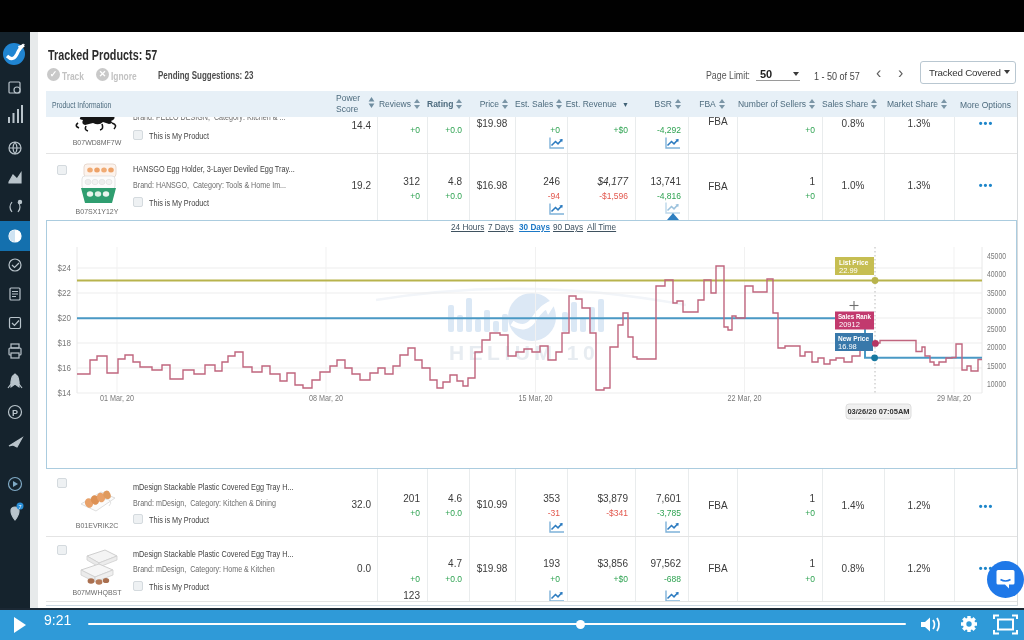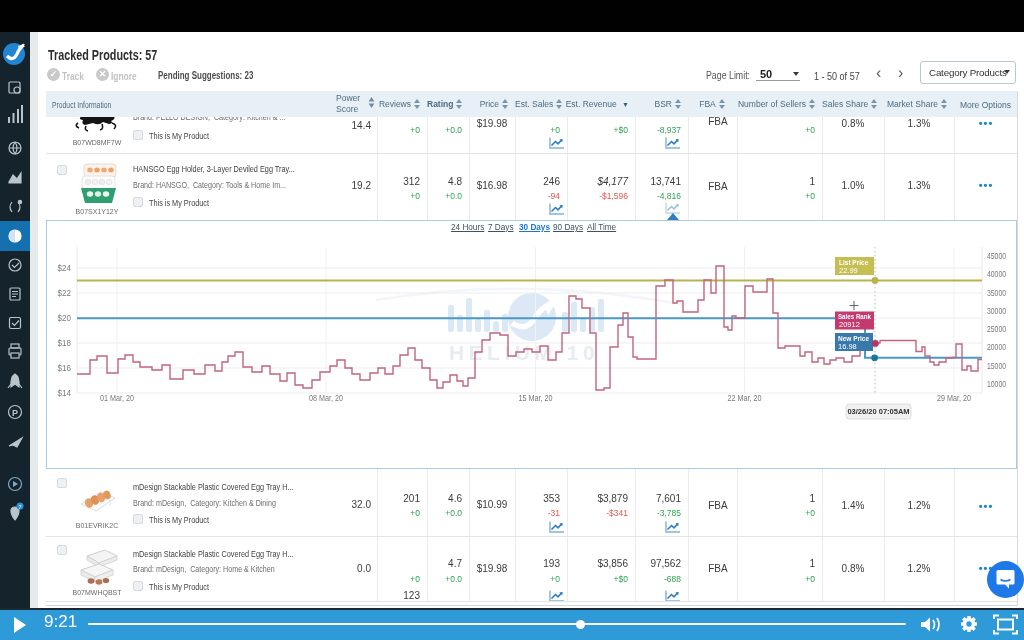--- a/index.html
+++ b/index.html
@@ -48,21 +48,21 @@
 <div class="abs" style="left:111px; top:70px; font-size:10.5px; color:#c2c2c2; font-weight:bold; transform:scaleX(0.8); transform-origin:left top;">Ignore</div>
 <div class="abs" style="left:158px; top:69px; font-size:10.5px; color:#4c4c4c; font-weight:bold; transform:scaleX(0.76); transform-origin:left top;">Pending Suggestions: 23</div>
 
 <div class="abs" style="left:706px; top:70px; font-size:10px; color:#555; transform:scaleX(0.88); transform-origin:left top;">Page Limit:</div>
 <div class="abs" style="left:760px; top:68px; font-size:11px; color:#222; font-weight:bold;">50</div>
 <div class="abs" style="left:756px; top:80px; width:44px; height:1px; background:#9a9a9a;"></div>
 <div class="abs" style="left:793px; top:72px; width:0; height:0; border-left:3.5px solid transparent; border-right:3.5px solid transparent; border-top:4.5px solid #3a3a3a;"></div>
 <div class="abs" style="left:814px; top:70px; font-size:10.5px; color:#454545; transform:scaleX(0.86); transform-origin:left top;">1 - 50 of 57</div>
 <div class="abs" style="left:876px; top:64px; font-size:16px; color:#606060;">‹</div>
 <div class="abs" style="left:898px; top:64px; font-size:16px; color:#606060;">›</div>
-<div class="abs" style="left:920px; top:61px; width:96px; height:23px; border:1px solid #b9c7d1; border-radius:3px; background:#fff; font-size:9.8px; color:#333; line-height:21px; padding-left:8px; letter-spacing:-0.2px;">Category Products</div>
+<div class="abs" style="left:920px; top:61px; width:96px; height:23px; border:1px solid #b9c7d1; border-radius:3px; background:#fff; font-size:9.8px; color:#333; line-height:21px; padding-left:8px; letter-spacing:-0.2px;">Tracked Covered</div>
 <div class="abs" style="left:1004px; top:70px; width:0; height:0; border-left:3.5px solid transparent; border-right:3.5px solid transparent; border-top:4.5px solid #3a3a3a; z-index:6;"></div>
 
 <div class="abs" style="left:46px; top:91px; width:971px; height:26px; background:#e7f0f7; z-index:6;"></div>
 <div class="abs hcell" style="left:52px; top:100px; transform:scaleX(0.8); transform-origin:left top;">Product Information</div>
 
 <div class="abs colborder" style="left:377px;"></div>
 <div class="abs colborder" style="left:427px;"></div>
 <div class="abs colborder" style="left:469px;"></div>
 <div class="abs colborder" style="left:515px;"></div>
 <div class="abs colborder" style="left:567px;"></div>
@@ -110,21 +110,21 @@
 <div class="abs delta-g r" style="left:370px; top:125px; width:50px; z-index:2;">+0</div>
 <div class="abs delta-g r" style="left:412px; top:125px; width:50px; z-index:2;">+0.0</div>
 <div class="abs val c" style="left:467px; top:118px; width:50px; z-index:2;">$19.98</div>
 <div class="abs delta-g r" style="left:510px; top:125px; width:50px; z-index:2;">+0</div>
 <div class="abs icchart" style="left:548px; top:136px; z-index:2;"><svg width="17" height="13" viewBox="0 0 17 13">
       <path d="M2 0.5 L2 11 L16 11" stroke="#7fb2d9" stroke-width="1.4" fill="none"></path>
       <path d="M3.5 8.5 L7.5 4.5 L10 6.8 L14 2.5" stroke="#2d7cc0" stroke-width="1.6" fill="none"></path>
       <path d="M14.6 1.9 L11.4 2.4 L14.2 5.2 z" fill="#2d7cc0"></path>
     </svg></div>
 <div class="abs delta-g r" style="left:578px; top:125px; width:50px; z-index:2;">+$0</div>
-<div class="abs delta-g r" style="left:631px; top:125px; width:50px; z-index:2;">-8,937</div>
+<div class="abs delta-g r" style="left:631px; top:125px; width:50px; z-index:2;">-4,292</div>
 <div class="abs icchart" style="left:664px; top:136px; z-index:2;"><svg width="17" height="13" viewBox="0 0 17 13">
       <path d="M2 0.5 L2 11 L16 11" stroke="#7fb2d9" stroke-width="1.4" fill="none"></path>
       <path d="M3.5 8.5 L7.5 4.5 L10 6.8 L14 2.5" stroke="#2d7cc0" stroke-width="1.6" fill="none"></path>
       <path d="M14.6 1.9 L11.4 2.4 L14.2 5.2 z" fill="#2d7cc0"></path>
     </svg></div>
 <div class="abs val c" style="left:693px; top:116px; width:50px; z-index:2;">FBA</div>
 <div class="abs delta-g r" style="left:765px; top:125px; width:50px; z-index:2;">+0</div>
 <div class="abs val c" style="left:828px; top:118px; width:50px; z-index:2;">0.8%</div>
 <div class="abs val c" style="left:894px; top:118px; width:50px; z-index:2;">1.3%</div>
 <div class="abs dots c" style="left:961px; top:117px; width:50px; z-index:2;">•••</div>
@@ -406,21 +406,21 @@
   <circle cx="15" cy="452" r="6.5" stroke="#7fa9c4"></circle>
       <path d="M13 449 L18 452 L13 455 z" fill="#7fa9c4" stroke="none"></path>
 
   <path d="M15 475 Q11 475 11 479 Q11 483 15 488 Q19 483 19 479 Q19 475 15 475" fill="#b9c4cb"></path>
       <circle cx="20" cy="474" r="3.5" fill="#2a8fd8" stroke="none"></circle>
       <text x="20" y="476.5" font-size="5.5" fill="#fff" text-anchor="middle" stroke="none">7</text>
 </g>
 </svg>
 
 <div class="abs" style="left:14px; top:617px; width:0; height:0; border-top:8px solid transparent; border-bottom:8px solid transparent; border-left:12px solid #fff; z-index:31;"></div>
-<div class="abs" style="left:44px; top:582px; font-size:17px; color:#fff; z-index:31;margin-top:30px;">9:21</div>
+<div class="abs" style="left:44px; top:582px; font-size:14px; color:#fff; z-index:31;margin-top:30px;">9:21</div>
 <div class="abs" style="left:88px; top:623px; width:818px; height:2.4px; background:#fdfdfd; z-index:31; border-radius:2px;"></div>
 <div class="abs" style="left:576px; top:620px; width:9px; height:9px; border-radius:50%; background:#fff; z-index:32;"></div>
 <svg class="abs" style="left:919px; top:615px; z-index:31;" width="24" height="19" viewBox="0 0 24 19">
 <path d="M2 7 H6 L11 2.5 V16.5 L6 12 H2 z" fill="#fff"></path>
 <path d="M14 5 Q17 9.5 14 14 M18 3 Q22 9.5 18 16" stroke="#fff" stroke-width="1.8" fill="none"></path>
 </svg>
 <svg class="abs" style="left:959px; top:614px; z-index:31;" width="20" height="20" viewBox="0 0 20 20">
 <path d="M10 2 V18 M2 10 H18 M4.3 4.3 L15.7 15.7 M15.7 4.3 L4.3 15.7" stroke="#fff" stroke-width="3.4"></path>
 <circle cx="10" cy="10" r="6.2" fill="#fff"></circle>
     <circle cx="10" cy="10" r="2.7" fill="#2f9ad8"></circle>

